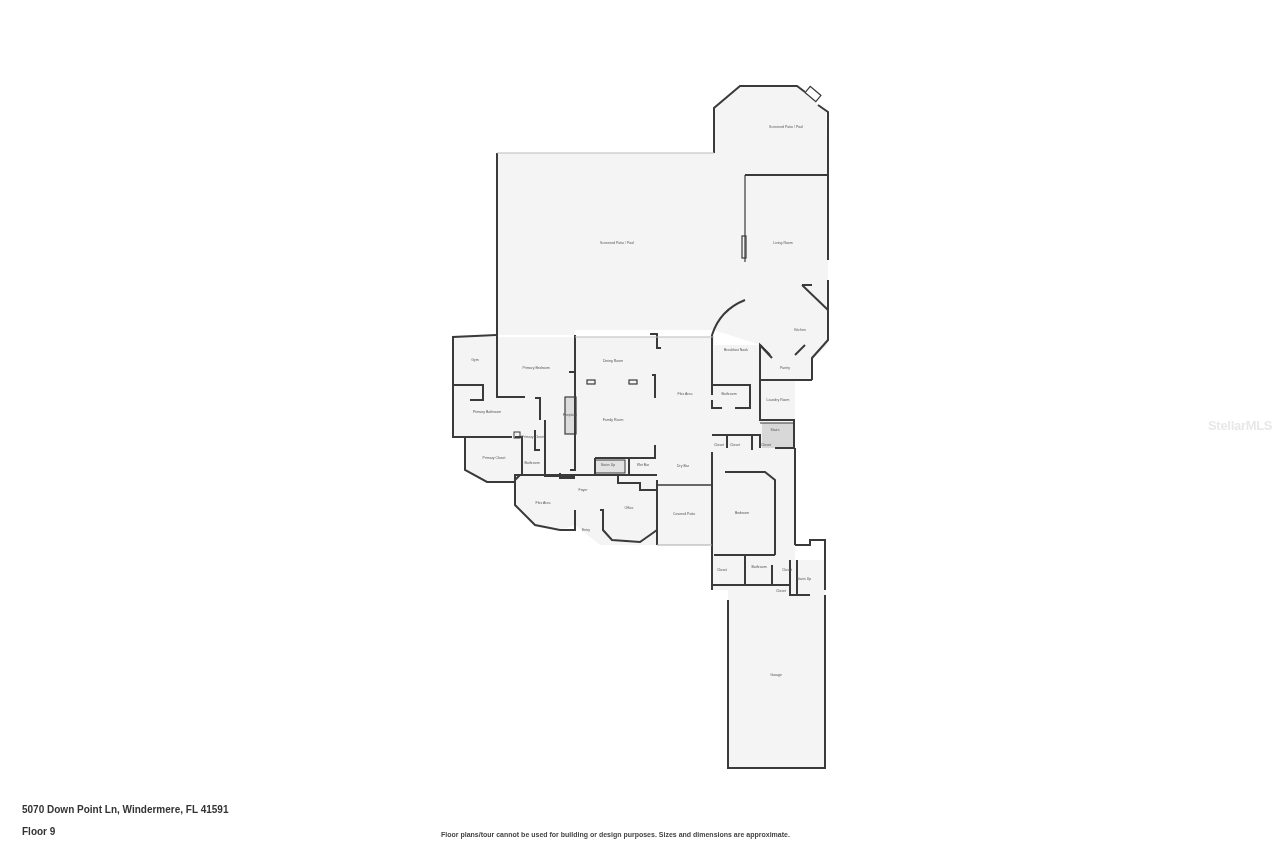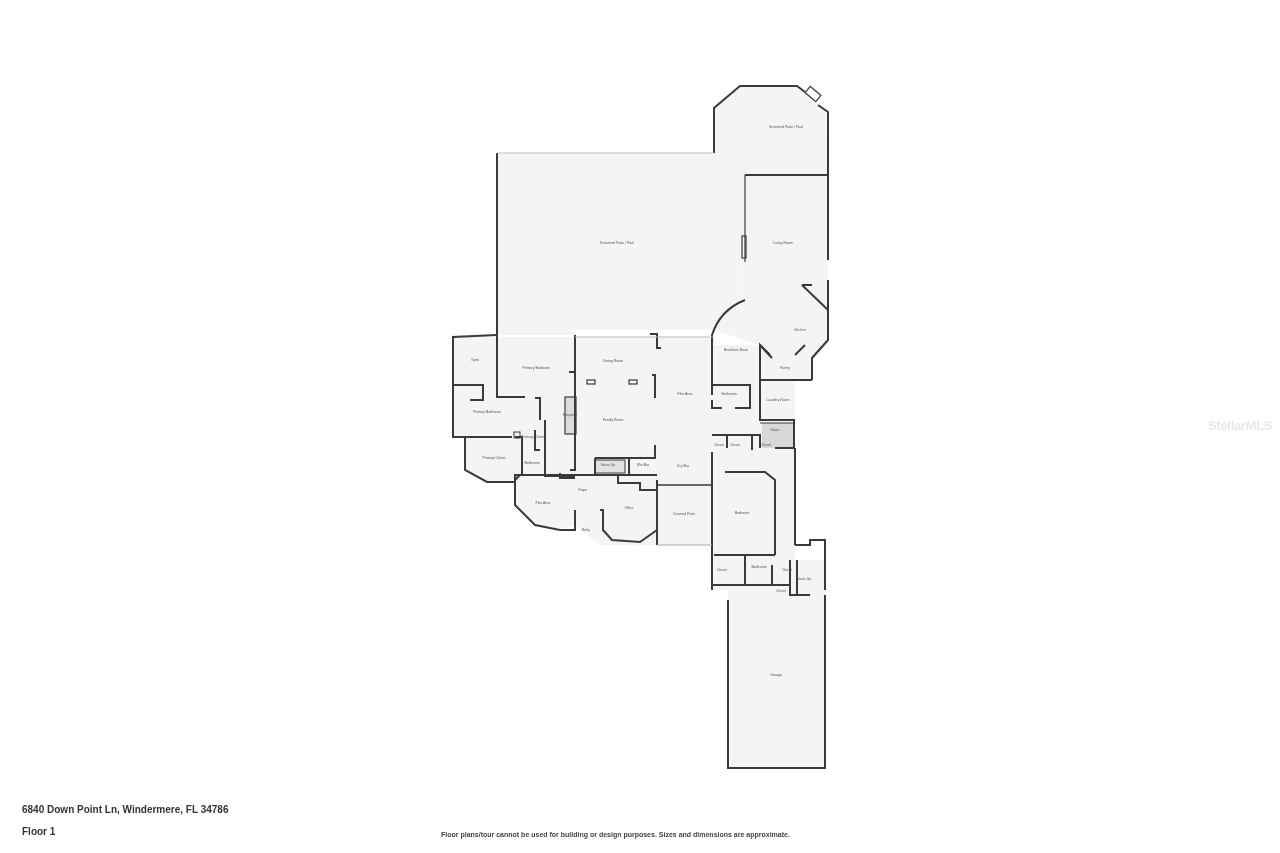--- a/index.html
+++ b/index.html
@@ -156,15 +156,15 @@
     <div class="room-label" style="left: 742px; top: 513px;">Bedroom</div>
     <div class="room-label" style="left: 722px; top: 570px;">Closet</div>
     <div class="room-label" style="left: 759px; top: 567px;">Bathroom</div>
     <div class="room-label" style="left: 787px; top: 570px;">Closet</div>
     <div class="room-label" style="left: 804px; top: 579px;">Stairs Up</div>
     <div class="room-label" style="left: 781px; top: 591px;">Closet</div>
     <div class="room-label" style="left: 776px; top: 675px;">Garage</div>
   </div>
 
 <div class="watermark">StellarMLS</div>
-<div class="address">6840 Down Point Ln, Windermere, FL 34786</div>
-<div class="floor">Floor 1</div>
+<div class="address">5070 Down Point Ln, Windermere, FL 41591</div>
+<div class="floor">Floor 9</div>
 <div class="disclaimer">Floor plans/tour cannot be used for building or design purposes. Sizes and dimensions are approximate.</div>
 
 </body></html>

